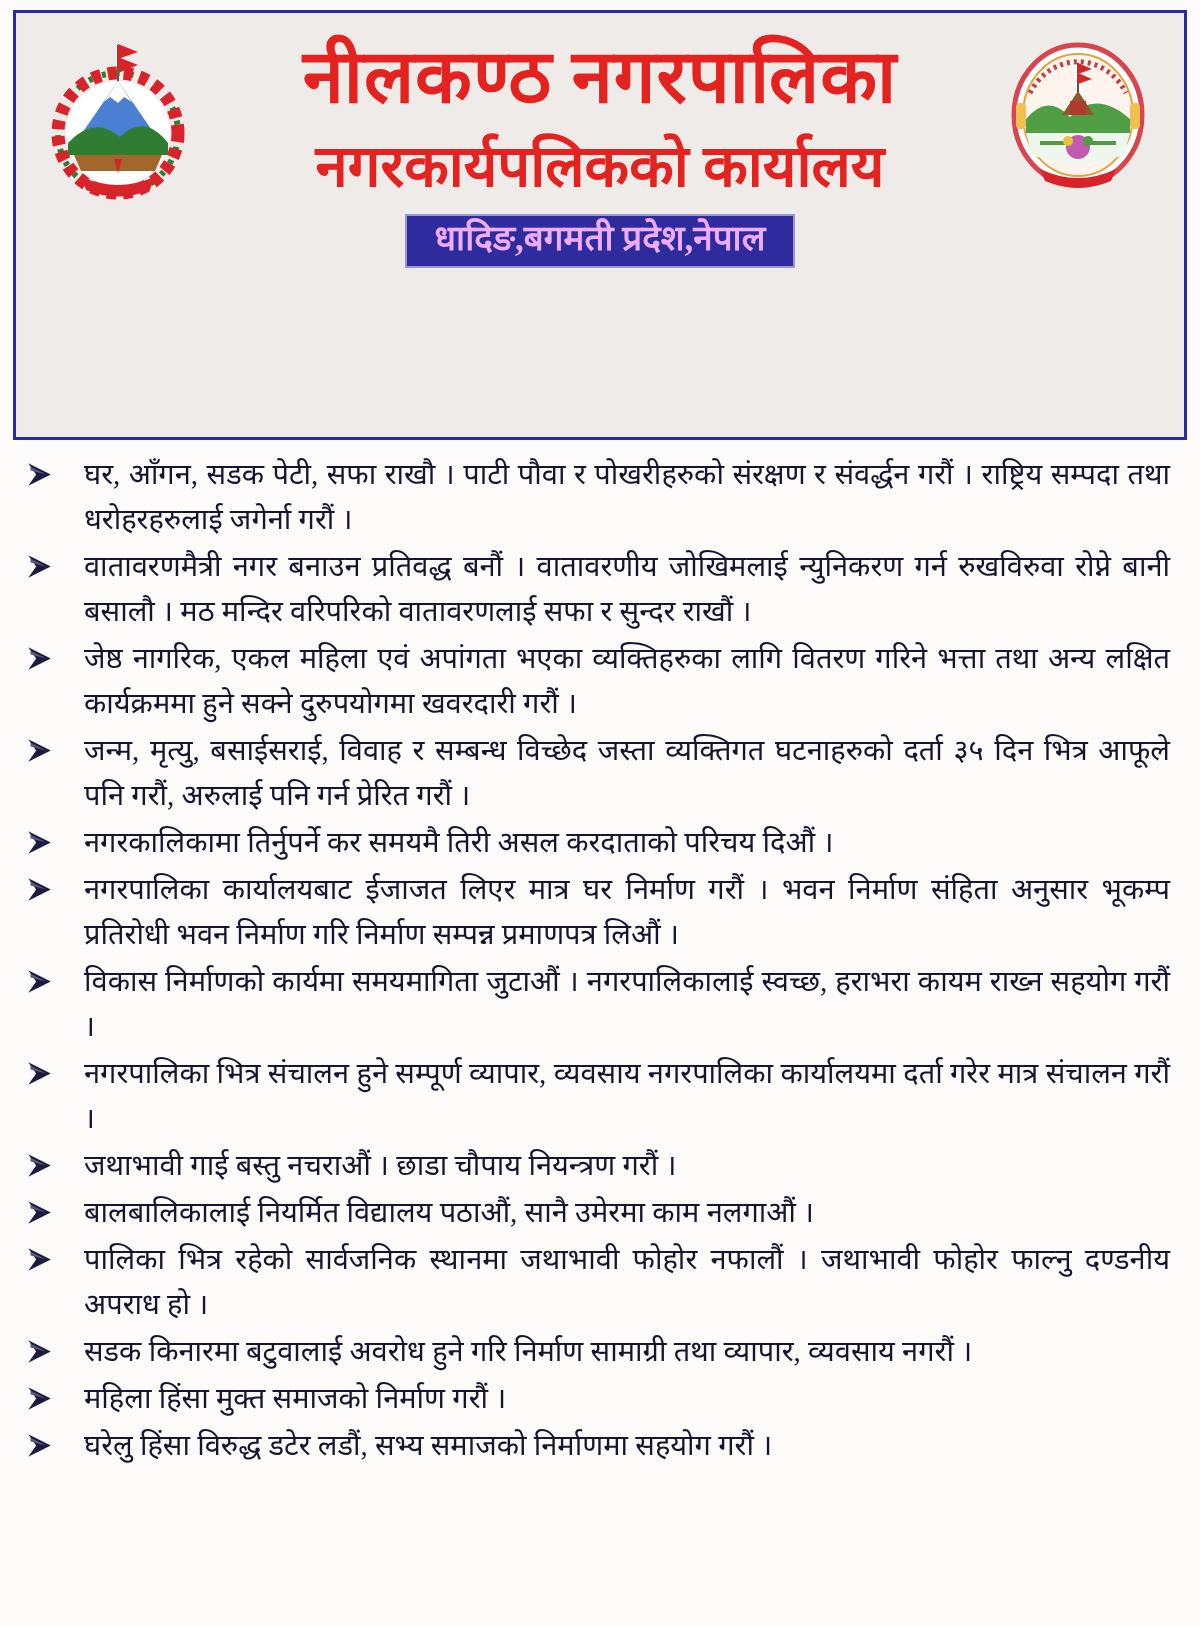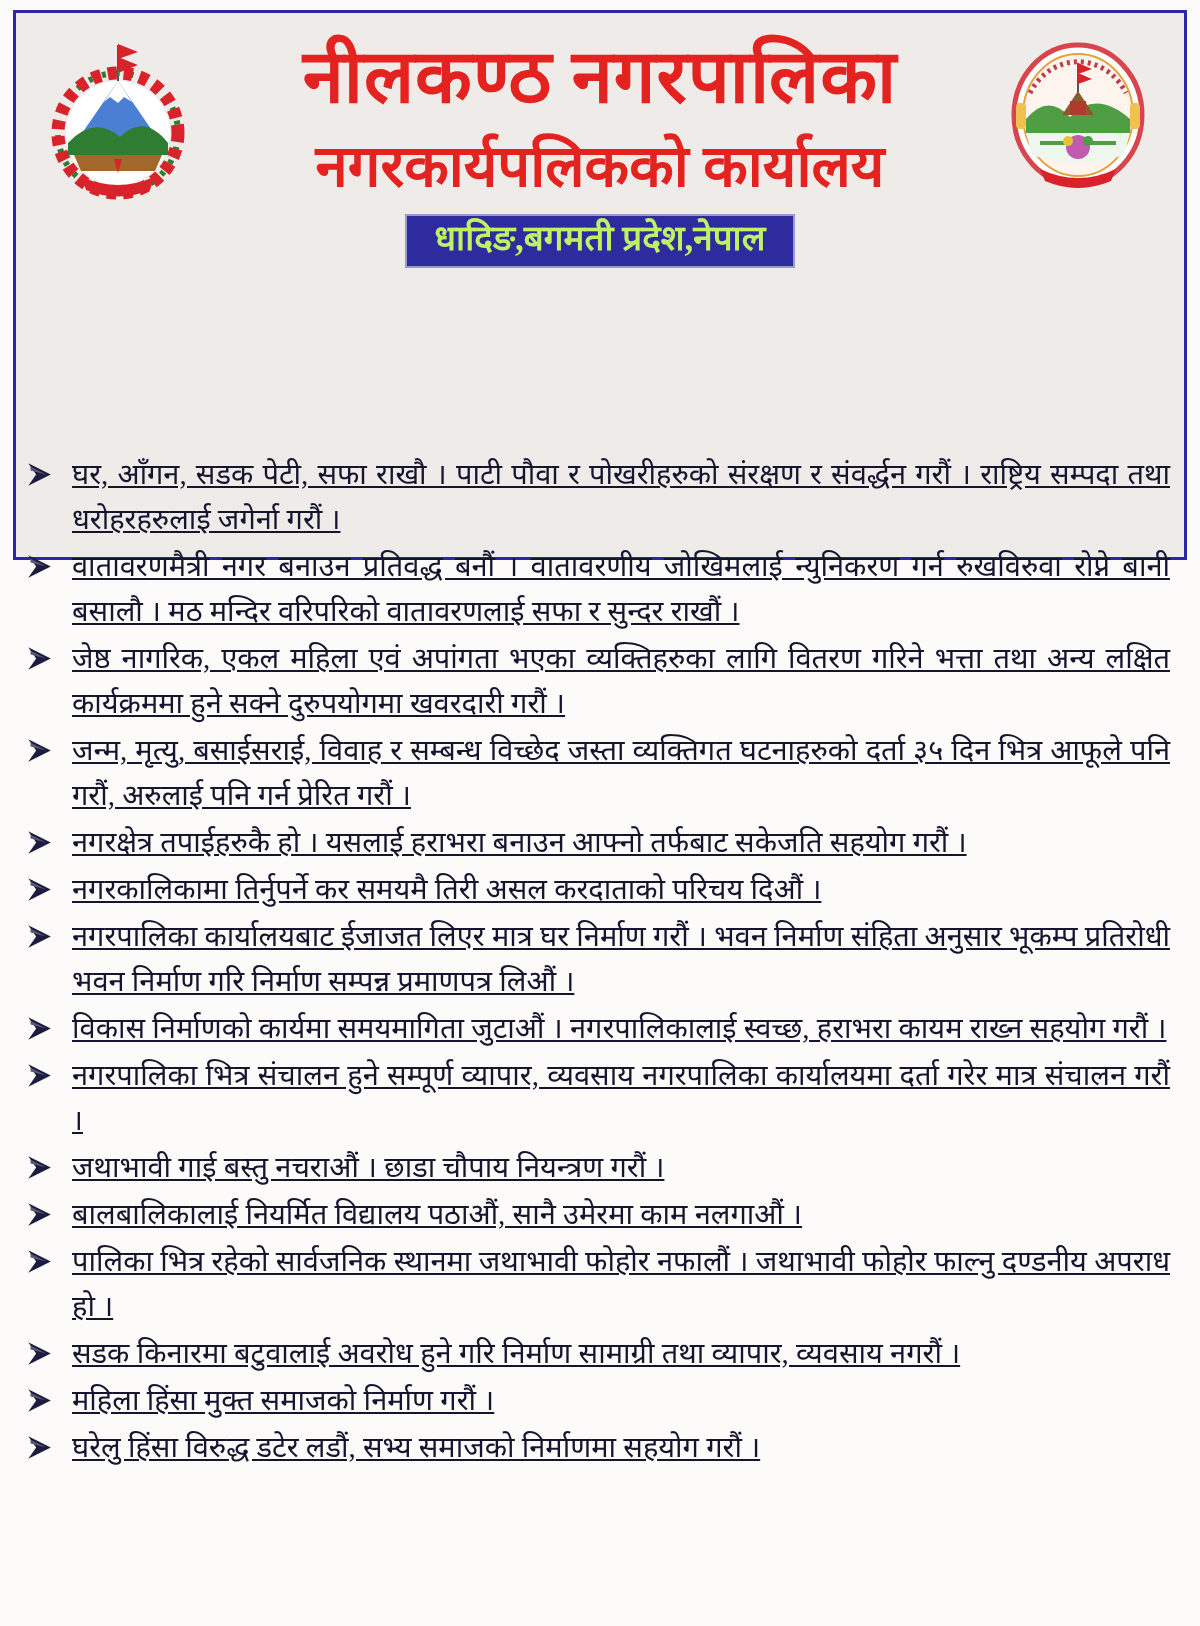--- a/index.html
+++ b/index.html
@@ -11,21 +11,21 @@
     width: 1200px;
     height: 1626px;
     background: #fdfbfa;
     overflow: hidden;
   }
 
   
   .header-box {
     position: absolute;
     left: 13px; top: 10px;
-    width: 1174px; height: 550px;
+    width: 1174px; height: 430px;
     border: 3px solid #2b28a8;
     background: #eeebe9;
   }
   .emblem { position: absolute; }
   .emblem.left  { left: 28px;  top: 26px; width: 148px; height: 168px; }
   .emblem.right { right: 38px; top: 28px; width: 136px; height: 156px; }
 
   .title-1 {
     margin-top: 26px;
     text-align: center;
@@ -42,21 +42,21 @@
     font-weight: bold;
     color: #e42320;
     line-height: 1.05;
   }
   .address-bar {
     margin: 16px auto 0;
     width: fit-content;
     padding: 3px 28px 7px;
     background: #2e2b9e;
     border: 2px solid #9a99cf;
-    color: #bef264;
+    color: #f0abfc;
     font-size: 35px;
     font-weight: bold;
     line-height: 1.15;
   }
   .banner {
     position: absolute;
     left: 0; right: 0; bottom: 0;
     height: 124px;
     background: #f21210;
     border-top: 2px solid #cfcfe8;
@@ -73,28 +73,27 @@
   .notice-list {
     position: absolute;
     top: 452px;
     left: 26px;
     right: 30px;
     list-style: none;
   }
   .notice-item {
     display: flex;
     align-items: flex-start;
-    gap: 16px;
+    gap: 28px;
     font-size: 29px;
     line-height: 45px;
     color: #15152f;
     font-weight: 500;
     text-align: justify;
     margin-bottom: 2px;
-    text-decoration: underline;
   }
   .arrow {
     flex: 0 0 30px;
     padding-top: 9px;
   }
   .arrow svg { display: block; }
   .item-text { flex: 1; }
 </style>
 </head>
 <body>
@@ -177,29 +176,20 @@
     <li class="notice-item">
       <span class="arrow">
         <svg width="27" height="27" viewBox="0 0 24 24">
           <polygon points="2,2 22,12 2,22 9,12" fill="#1c1c40"></polygon>
           <polygon points="4,5 18,12 4,8.5" fill="#5a5a78"></polygon>
         </svg>
       </span>
       <span class="item-text">जन्म, मृत्यु, बसाईसराई, विवाह र सम्बन्ध विच्छेद जस्ता व्यक्तिगत घटनाहरुको दर्ता ३५ दिन भित्र आफूले पनि गरौं, अरुलाई पनि गर्न प्रेरित गरौं ।</span>
     </li>
 
-    <li class="notice-item">
-      <span class="arrow">
-        <svg width="27" height="27" viewBox="0 0 24 24">
-          <polygon points="2,2 22,12 2,22 9,12" fill="#1c1c40"></polygon>
-          <polygon points="4,5 18,12 4,8.5" fill="#5a5a78"></polygon>
-        </svg>
-      </span>
-      <span class="item-text">नगरक्षेत्र तपाईहरुकै हो । यसलाई हराभरा बनाउन आफ्नो तर्फबाट सकेजति सहयोग गरौं ।</span>
-    </li>
 
     <li class="notice-item">
       <span class="arrow">
         <svg width="27" height="27" viewBox="0 0 24 24">
           <polygon points="2,2 22,12 2,22 9,12" fill="#1c1c40"></polygon>
           <polygon points="4,5 18,12 4,8.5" fill="#5a5a78"></polygon>
         </svg>
       </span>
       <span class="item-text">नगरकालिकामा तिर्नुपर्ने कर समयमै तिरी असल करदाताको परिचय दिऔं ।</span>
     </li>

